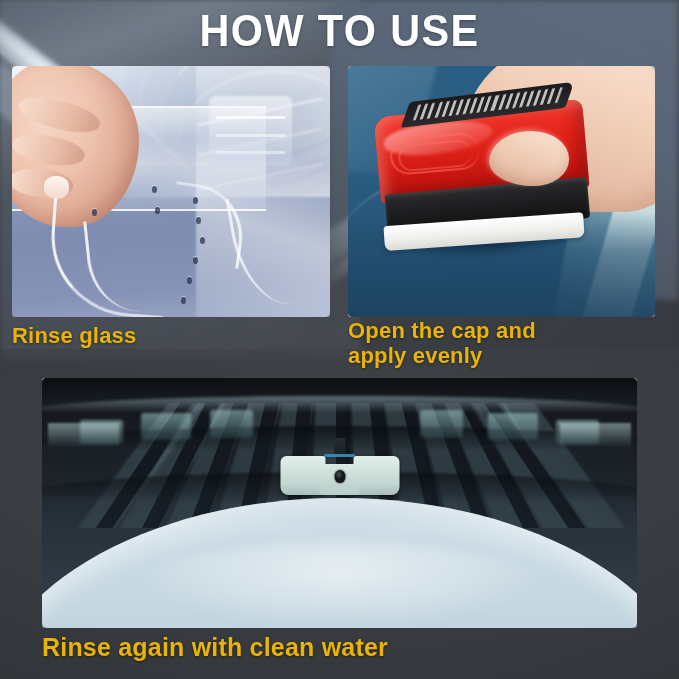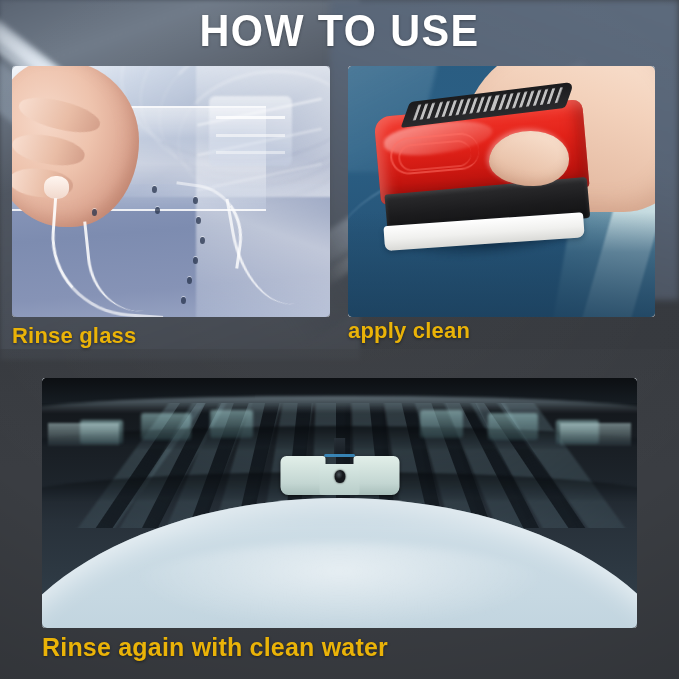--- a/index.html
+++ b/index.html
@@ -331,21 +331,22 @@
           <div class="p2-lbl-txt"></div>
         </div>
         <div class="p2-black"></div>
         <div class="p2-white"></div>
       </div>
 
       <div class="p2-thumb"></div>
     </div>
   </div>
   <div class="cap" id="cap2">
-    <div>apply clean</div>
+    <div>Open the cap and</div>
+    <div>apply evenly</div>
   </div>
 
   <div class="panel" id="panel3">
     <div class="photo">
       <div class="p3-dark"></div>
 
       <div class="p3-reflect">
 
         <div class="p3-bay" style="left:1%;transform:rotate(36deg);"></div>
         <div class="p3-rib" style="left:4%;transform:rotate(34deg);"></div>

